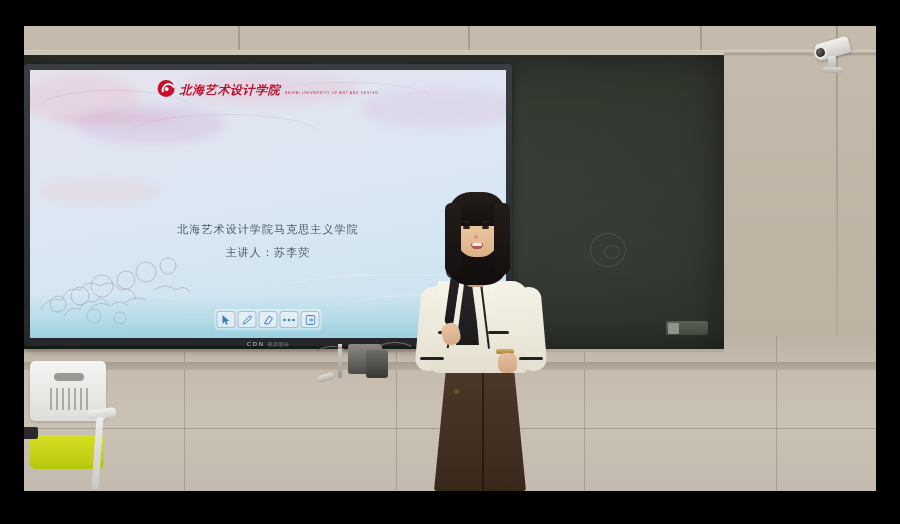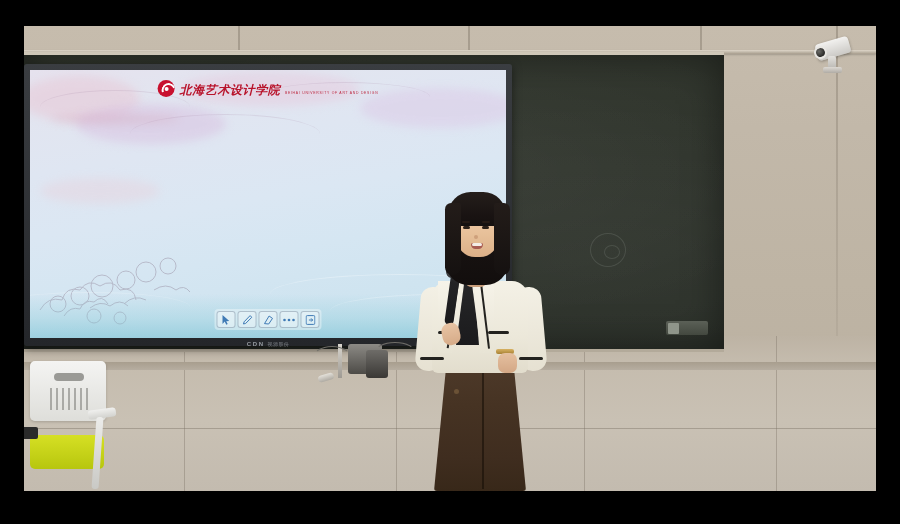--- a/index.html
+++ b/index.html
@@ -567,20 +567,22 @@
         <div class="wisp" style="left:10px; top:108px; width:120px; height:26px; background:#e9cfd9; opacity:.38;"></div>
 
         <div class="slide-logo">
           <span class="logo-mark"></span>
           <span class="logo-text">
             <span class="logo-cn">北海艺术设计学院</span>
             <span class="logo-en">BEIHAI UNIVERSITY OF ART AND DESIGN</span>
           </span>
         </div>
 
+        <div class="slide-sub1">北海艺术设计学院马克思主义学院</div>
+        <div class="slide-sub2">主讲人：苏李荧</div>
 
         <svg class="cloud-art" viewBox="0 0 190 86">
           <g fill="none" stroke="#8d7f93" stroke-width="1">
             <path d="M6 64 q8-14 22-10 q4-14 18-10 q8-12 20-4 q12-8 20 4 q14-4 16 10"></path>
             <path d="M30 70 q6-10 16-7 q4-10 14-7 q8-8 14 2"></path>
             <circle cx="46" cy="50" r="9"></circle>
             <circle cx="68" cy="40" r="11"></circle>
             <circle cx="92" cy="34" r="9"></circle>
             <circle cx="112" cy="26" r="10"></circle>
             <circle cx="134" cy="20" r="8"></circle>

